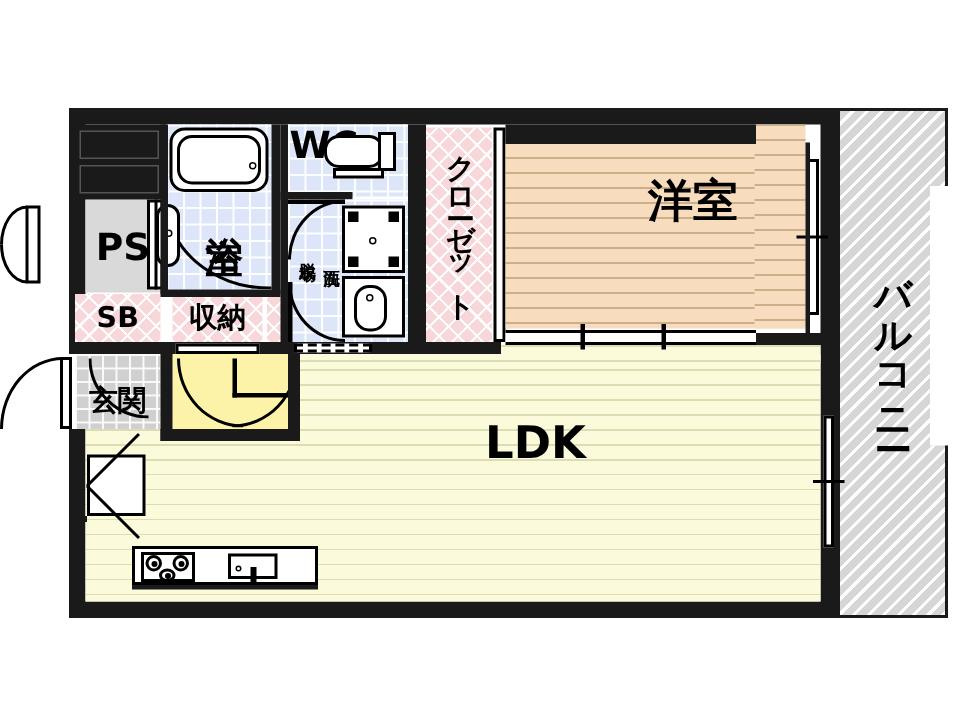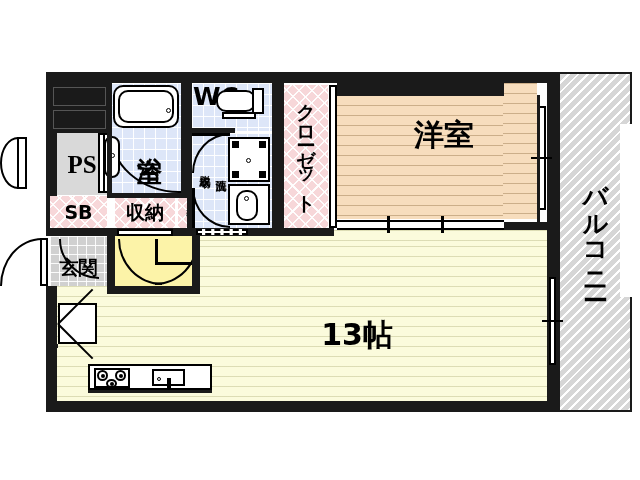--- a/index.html
+++ b/index.html
@@ -95,21 +95,21 @@
 
   <div class="abs wall" style="left:46px;top:286px;width:11px;height:126px;"></div>
 
   <div class="abs wall" style="left:46px;top:401px;width:512px;height:11px;"></div>
 
   <div class="abs wall" style="left:547px;top:72px;width:11px;height:340px;"></div>
 
   <div class="abs f-ldk stripe-ldk" style="left:57px;top:236px;width:490px;height:165px;"></div>
 
   <div class="abs f-ldk stripe-ldk" style="left:200px;top:230px;width:347px;height:12px;"></div>
-  <div class="lbl lbl-xl" style="left:302px;top:320px;width:110px;">13帖</div>
+  <div class="lbl lbl-xl" style="left:302px;top:281px;width:110px;">LDK</div>
 
   <div class="fix" style="left:88px;top:364px;width:124px;height:26px;"></div>
   <div class="fix" style="left:94px;top:368px;width:36px;height:20px;"></div>
   <div class="burner" style="left:97px;top:370px;width:11px;height:11px;"></div>
   <div class="burner" style="left:115px;top:370px;width:11px;height:11px;"></div>
   <div class="burner" style="left:106px;top:379px;width:11px;height:9px;"></div>
   <div class="fix" style="left:152px;top:369px;width:33px;height:17px;"></div>
   <div class="thin" style="left:167px;top:378px;width:4px;height:12px;"></div>
   <div class="abs" style="left:157px;top:377px;width:4px;height:4px;border:1px solid #000;border-radius:50%;"></div>
   <div class="abs wall" style="left:88px;top:390px;width:124px;height:3px;"></div>
@@ -145,21 +145,21 @@
 
   <div class="abs hatch-pink" style="left:115px;top:196px;width:60px;height:32px;"></div>
   <div class="lbl lbl-md" style="left:115px;top:203px;width:60px;">収納</div>
   <div class="abs wall" style="left:111px;top:228px;width:89px;height:8px;"></div>
   <div class="win" style="left:117px;top:229px;width:56px;height:7px;"></div>
 
   <div class="abs hatch-pink" style="left:178px;top:196px;width:22px;height:32px;"></div>
   <div class="lbl vert lbl-xxs" style="left:183px;top:199px;width:12px;">収納</div>
 
   <div class="abs f-gray" style="left:57px;top:133px;width:50px;height:62px;"></div>
-  <div class="lbl lbl-lg" style="left:55px;top:152px;width:54px;font-family:Liberation Serif, serif;">PS</div>
+  <div class="lbl lbl-lg" style="left:55px;top:152px;width:54px;">PS</div>
   <div class="door-leaf" style="left:17px;top:137px;width:10px;height:52px;"></div>
   <div class="arcbox" style="left:0px;top:137px;width:18px;height:26px;">
     <div class="arc" style="left:0px;top:0px;width:36px;height:52px;"></div>
   </div>
   <div class="arcbox" style="left:0px;top:163px;width:18px;height:26px;">
     <div class="arc" style="left:0px;top:-26px;width:36px;height:52px;"></div>
   </div>
   <div class="fix" style="left:98px;top:133px;width:11px;height:60px;"></div>
   <div class="thin" style="left:103px;top:133px;width:2px;height:60px;"></div>
 
@@ -229,21 +229,21 @@
     </div>
   <div class="foldarrow" style="left:338px;top:148px;">
       <i></i>
     </div>
   <div class="foldarrow" style="left:338px;top:205px;">
       <i></i>
     </div>
 
   <div class="abs f-room stripe-room" style="left:337px;top:95px;width:200px;height:124px;"></div>
   <div class="abs f-room stripe-room" style="left:503px;top:83px;width:34px;height:136px;"></div>
-  <div class="lbl lbl-xl" style="left:394px;top:120px;width:100px;">洋室</div>
+  <div class="lbl lbl-xl" style="left:412px;top:120px;width:100px;">洋室</div>
 
   <div class="abs wall" style="left:337px;top:83px;width:167px;height:13px;"></div>
 
   <div class="win" style="left:538px;top:106px;width:8px;height:104px;"></div>
   <div class="thin" style="left:531px;top:157px;width:21px;height:2px;"></div>
 
   <div class="slide3" style="left:337px;top:220px;width:167px;height:10px;"></div>
   <div class="thin" style="left:387px;top:216px;width:3px;height:17px;"></div>
   <div class="thin" style="left:441px;top:216px;width:3px;height:17px;"></div>
   <div class="abs wall" style="left:504px;top:222px;width:44px;height:8px;"></div>

